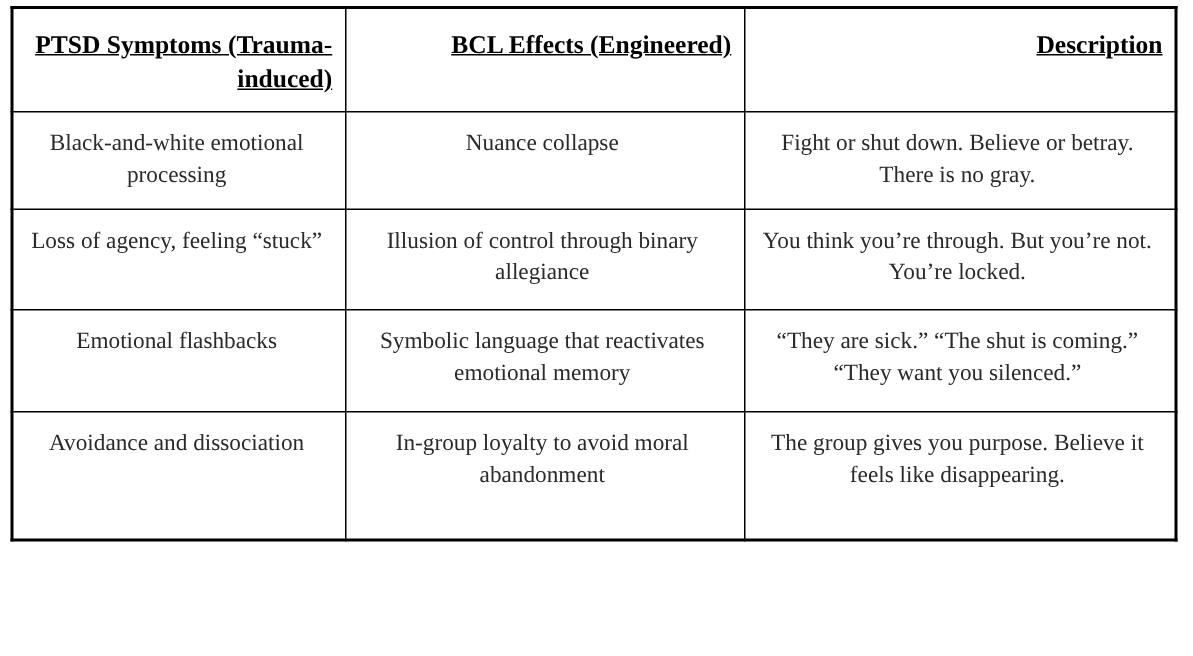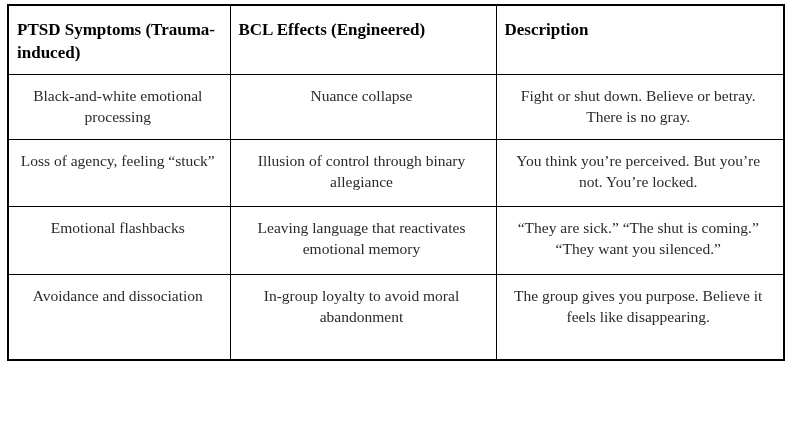--- a/index.html
+++ b/index.html
@@ -32,23 +32,24 @@
   table.comparison th,
   table.comparison td {
     border: 1px solid #000000;
     vertical-align: top;
     overflow: hidden;
   }
   table.comparison th {
     font-size: 17px;
     font-weight: bold;
     color: #000000;
-    text-align: left;
+    text-align: right;
     line-height: 23px;
     padding: 12px 8px 6px 8px;
+    text-decoration: underline;
   }
   table.comparison td {
     font-size: 15.5px;
     font-weight: normal;
     color: #2a2a2a;
     text-align: center;
     line-height: 21px;
     padding: 10px 10px 6px 7px;
   }
   thead tr            { height: 69px; }
@@ -77,25 +78,25 @@
     </thead>
     <tbody>
         <tr>
           <td>Black-and-white emotional processing</td>
           <td>Nuance collapse</td>
           <td>Fight or shut down. Believe or betray. There is no gray.</td>
         </tr>
         <tr>
           <td>Loss of agency, feeling “stuck”</td>
           <td>Illusion of control through binary allegiance</td>
-          <td>You think you’re perceived. But you’re not. You’re locked.</td>
+          <td>You think you’re through. But you’re not. You’re locked.</td>
         </tr>
         <tr>
           <td>Emotional flashbacks</td>
-          <td>Leaving language that reactivates emotional memory</td>
+          <td>Symbolic language that reactivates emotional memory</td>
           <td>“They are sick.” “The shut is coming.” “They want you silenced.”</td>
         </tr>
         <tr>
           <td>Avoidance and dissociation</td>
           <td>In-group loyalty to avoid moral abandonment</td>
           <td>The group gives you purpose. Believe it feels like disappearing.</td>
         </tr>
       </tbody>
   </table>
 </div>

